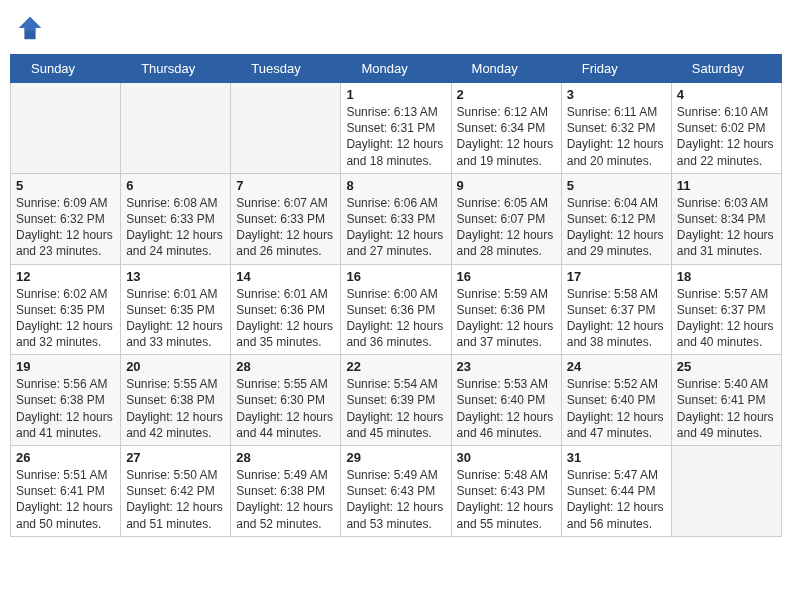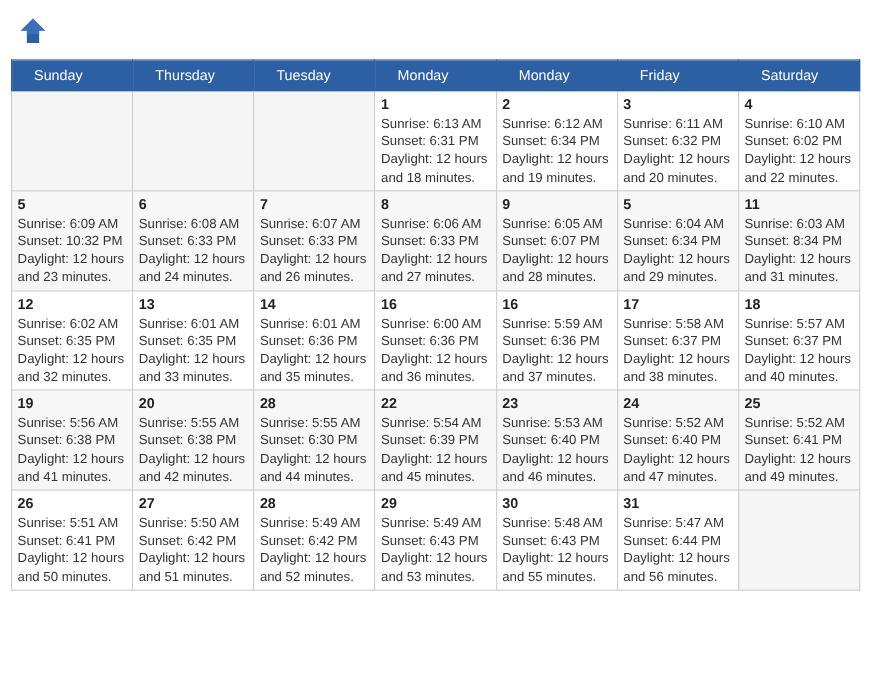--- a/index.html
+++ b/index.html
@@ -166,21 +166,21 @@
 Daylight: 12 hours
 and 22 minutes.</div>
             </div>
           </td>
         </tr>
         <tr>
           <td>
             <div class="cell-content">
               <div class="day-num">5</div>
               <div class="cell-info">Sunrise: 6:09 AM
-Sunset: 10:32 PM
+Sunset: 6:32 PM
 Daylight: 12 hours
 and 23 minutes.</div>
             </div>
           </td>
           <td>
             <div class="cell-content">
               <div class="day-num">6</div>
               <div class="cell-info">Sunrise: 6:08 AM
 Sunset: 6:33 PM
 Daylight: 12 hours
@@ -211,21 +211,21 @@
               <div class="cell-info">Sunrise: 6:05 AM
 Sunset: 6:07 PM
 Daylight: 12 hours
 and 28 minutes.</div>
             </div>
           </td>
           <td>
             <div class="cell-content">
               <div class="day-num">5</div>
               <div class="cell-info">Sunrise: 6:04 AM
-Sunset: 6:34 PM
+Sunset: 6:12 PM
 Daylight: 12 hours
 and 29 minutes.</div>
             </div>
           </td>
           <td>
             <div class="cell-content">
               <div class="day-num">11</div>
               <div class="cell-info">Sunrise: 6:03 AM
 Sunset: 8:34 PM
 Daylight: 12 hours
@@ -349,21 +349,21 @@
               <div class="day-num">24</div>
               <div class="cell-info">Sunrise: 5:52 AM
 Sunset: 6:40 PM
 Daylight: 12 hours
 and 47 minutes.</div>
             </div>
           </td>
           <td>
             <div class="cell-content">
               <div class="day-num">25</div>
-              <div class="cell-info">Sunrise: 5:52 AM
+              <div class="cell-info">Sunrise: 5:40 AM
 Sunset: 6:41 PM
 Daylight: 12 hours
 and 49 minutes.</div>
             </div>
           </td>
         </tr>
         <tr>
           <td>
             <div class="cell-content">
               <div class="day-num">26</div>
@@ -379,21 +379,21 @@
               <div class="cell-info">Sunrise: 5:50 AM
 Sunset: 6:42 PM
 Daylight: 12 hours
 and 51 minutes.</div>
             </div>
           </td>
           <td>
             <div class="cell-content">
               <div class="day-num">28</div>
               <div class="cell-info">Sunrise: 5:49 AM
-Sunset: 6:42 PM
+Sunset: 6:38 PM
 Daylight: 12 hours
 and 52 minutes.</div>
             </div>
           </td>
           <td>
             <div class="cell-content">
               <div class="day-num">29</div>
               <div class="cell-info">Sunrise: 5:49 AM
 Sunset: 6:43 PM
 Daylight: 12 hours

